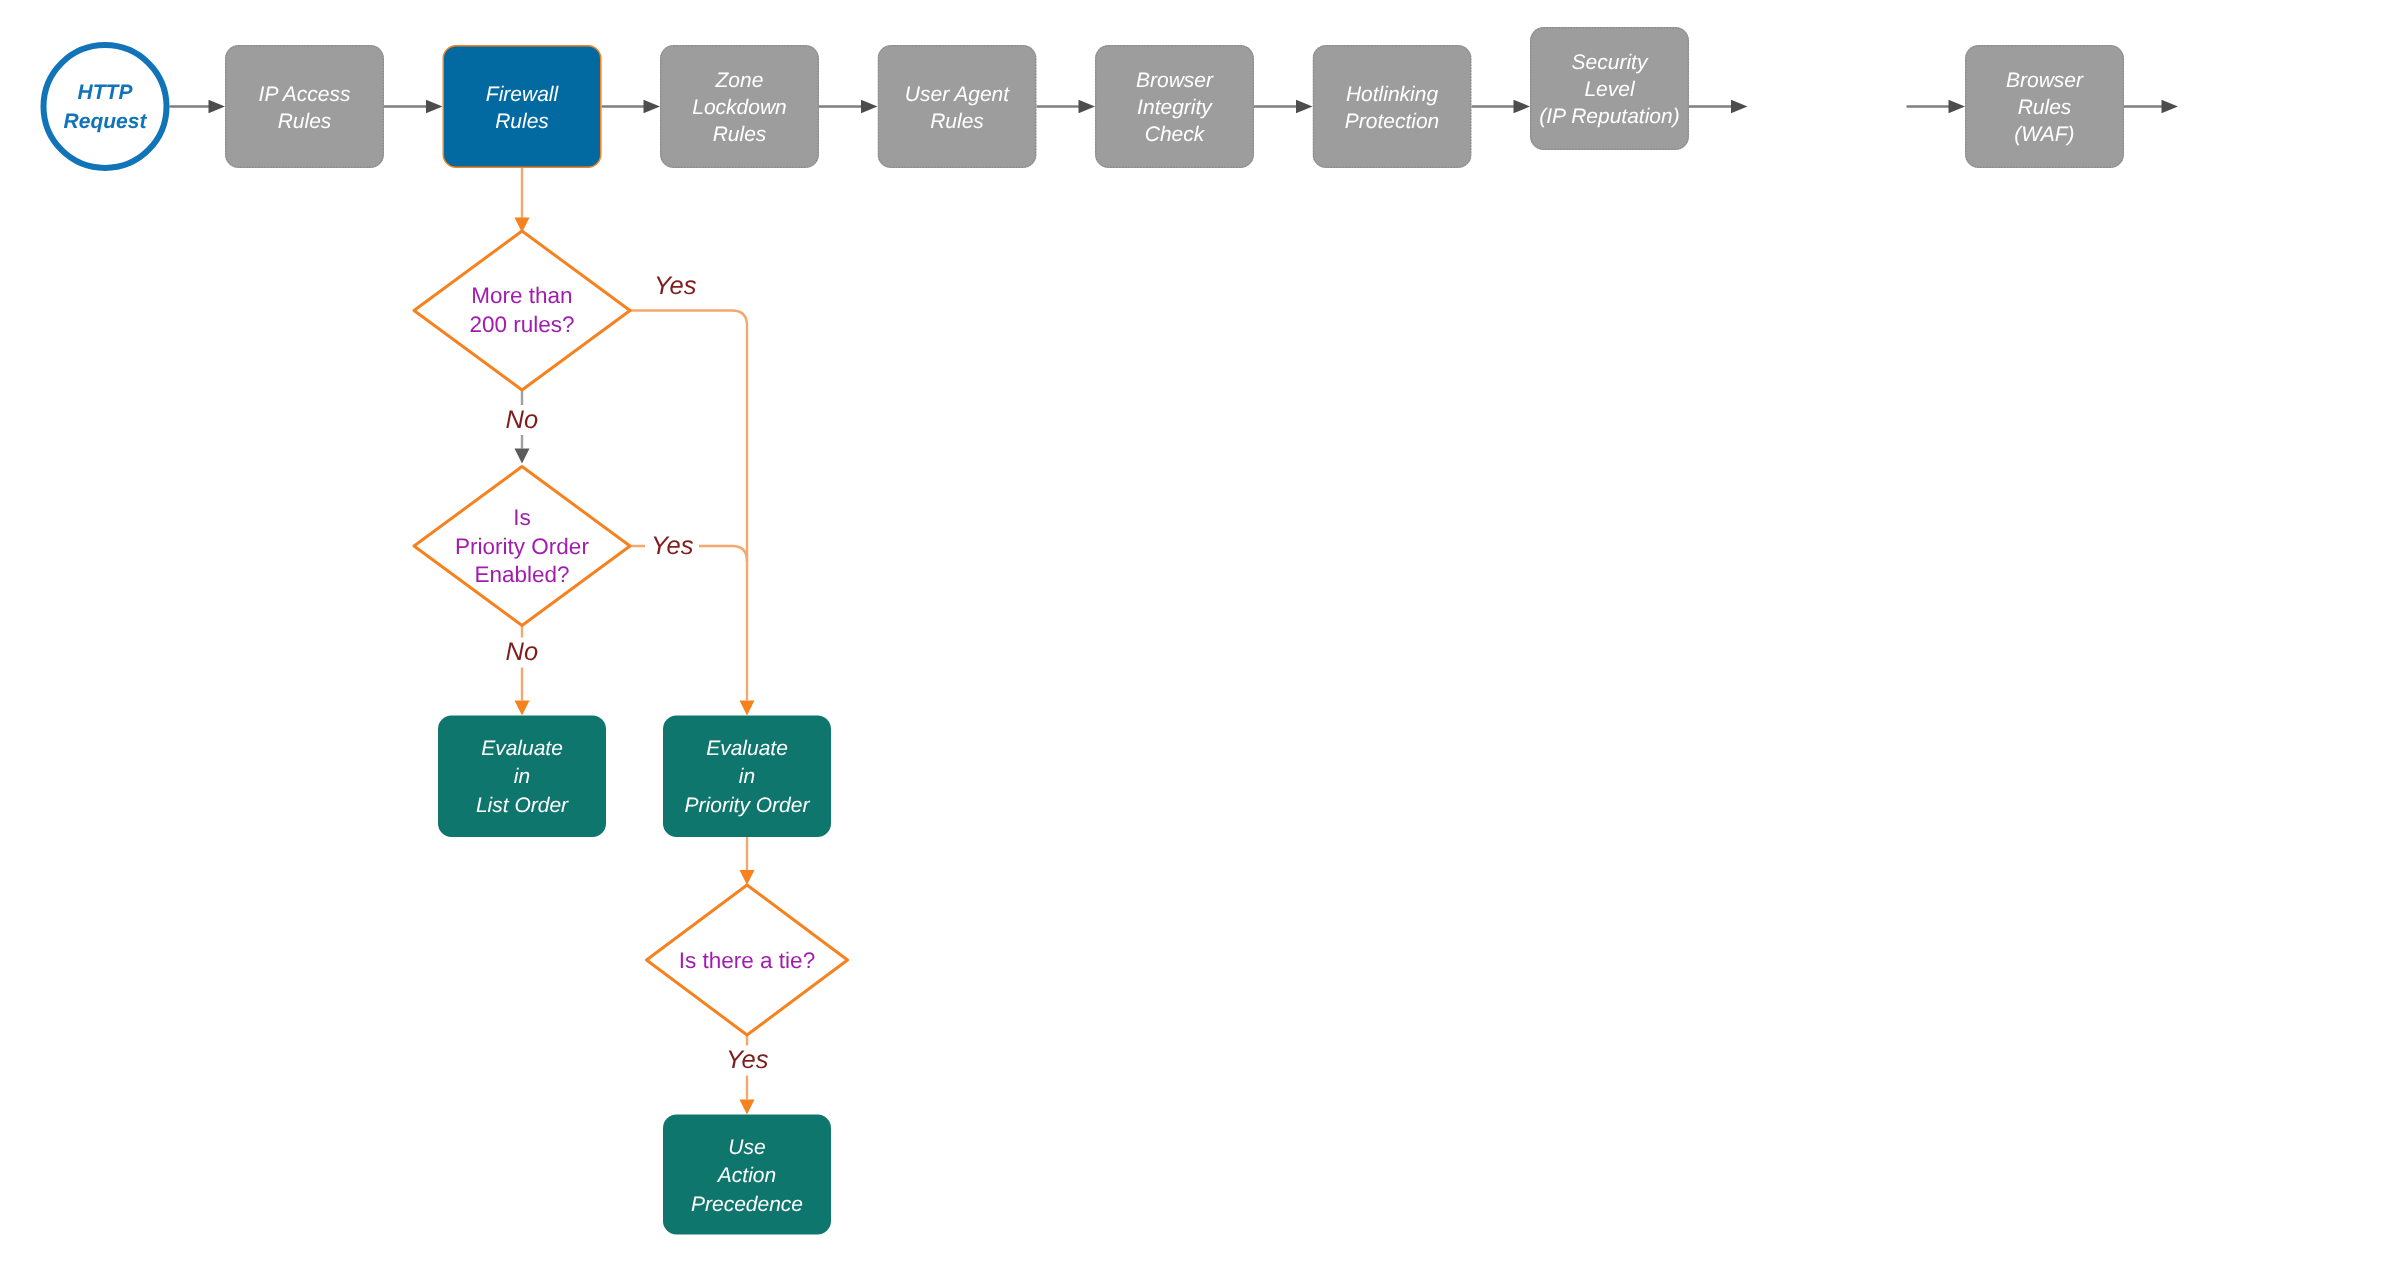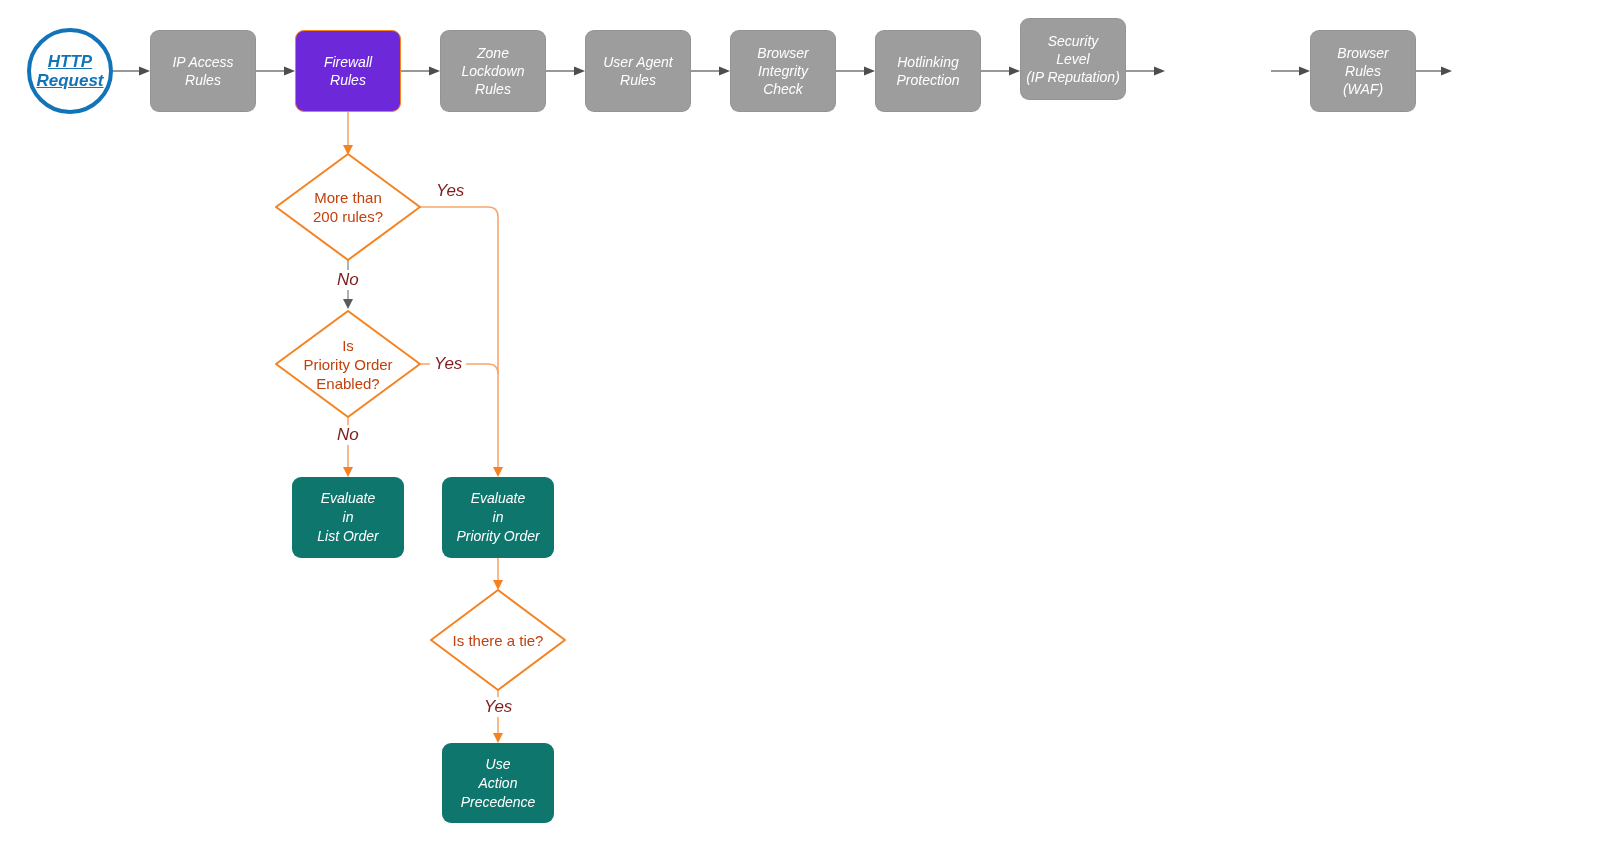--- a/index.html
+++ b/index.html
@@ -6,33 +6,33 @@
   #canvas{
     position:relative;width:1600px;height:858px;background:#ffffff;overflow:hidden;
     font-family:"Liberation Sans", sans-serif;
   }
   .node{position:absolute;display:flex;align-items:center;justify-content:center;
     text-align:center;box-sizing:border-box;white-space:pre-line;}
   .stage{
     width:106px;height:82px;border-radius:9px;background:#9d9d9d;
     border:1px dotted #8a8a8a;color:#ffffff;font-style:italic;font-size:14px;line-height:18px;
   }
-  .stage.highlight{background:#6d28d9;border:1px solid #f6821f;}
+  .stage.highlight{background:#0369a1;border:1px solid #f6821f;}
   .circle{
     width:86px;height:86px;border-radius:50%;font-weight:bold;font-style:italic;
-    font-size:17px;line-height:19px;text-decoration:underline;
+    font-size:14px;line-height:19px;
   }
   .circle.start{background:#ffffff;border:4px solid #1274b8;color:#1274b8;}
   .circle.end{background:#1274b8;border:4px solid #1274b8;color:#ffffff;}
   .action{
     width:112px;border-radius:9px;background:#0f766e;color:#ffffff;
     font-style:italic;font-size:14px;line-height:19px;
   }
   .dtext{position:absolute;display:flex;align-items:center;justify-content:center;
-    text-align:center;color:#c2410c;font-size:15px;line-height:19px;white-space:pre-line;}
+    text-align:center;color:#a21caf;font-size:15px;line-height:19px;white-space:pre-line;}
   .elabel{position:absolute;color:#7f1d1d;font-style:italic;font-size:17px;
     background:#ffffff;padding:0 4px;text-align:center;}
   svg#wires{position:absolute;left:0;top:0;}
   .oline{stroke:#f5a86e;stroke-width:1.6;fill:none;}
   .ohead{fill:#f6821f;stroke:none;}
   .gline{stroke:#7f7f7f;stroke-width:1.6;fill:none;}
   .ghead{fill:#4d4d4d;stroke:none;}
   .nline{stroke:#9f9f9f;stroke-width:1.6;fill:none;}
   .nhead{fill:#5b5b5b;stroke:none;}
   .diamond{fill:#ffffff;stroke:#f6821f;stroke-width:2;stroke-linejoin:round;}

